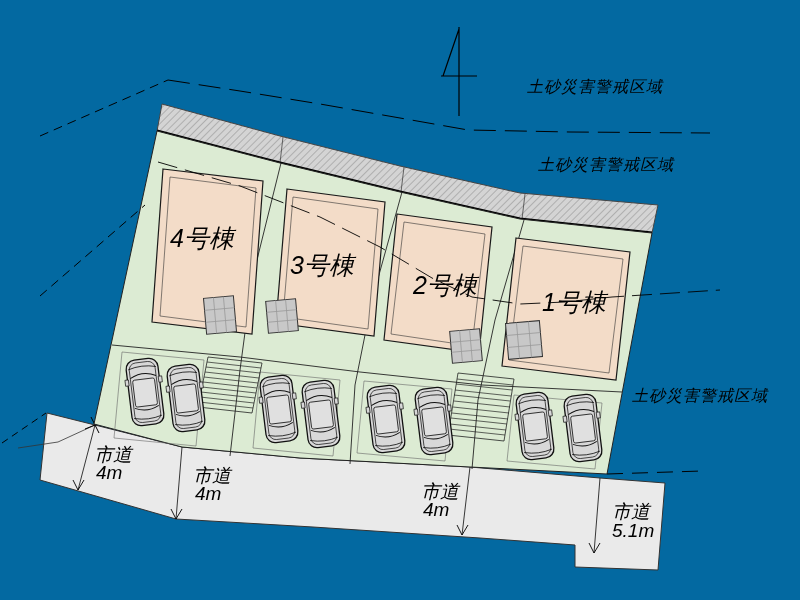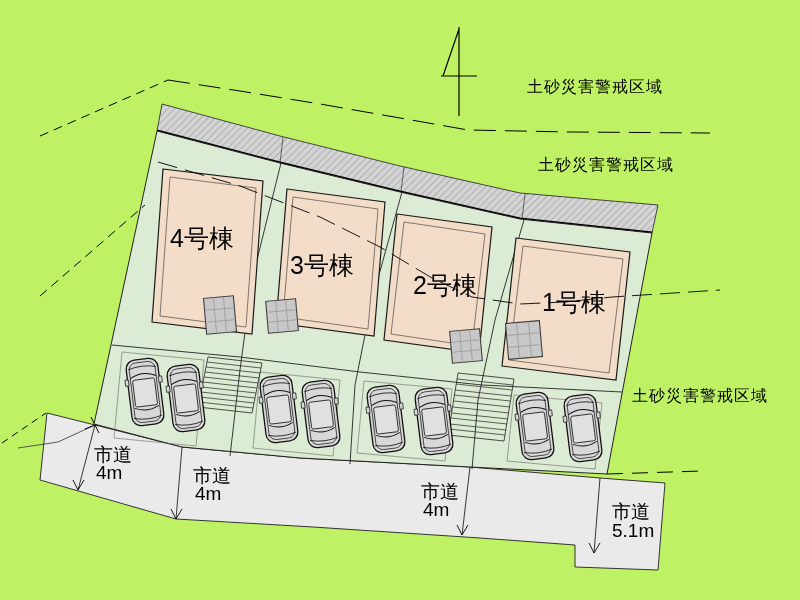--- a/index.html
+++ b/index.html
@@ -1,17 +1,17 @@
 <!DOCTYPE html>
 <html><head>
 <meta charset="utf-8">
 <style>
   html,body{margin:0;padding:0;background:#ffffff;}
-  #stage{position:relative;width:800px;height:600px;background:#bef264;overflow:hidden;
-         font-family:"Liberation Sans","DejaVu Sans",sans-serif;}
+  #stage{position:relative;width:800px;height:600px;background:#0369a1;overflow:hidden;
+         font-family:"Liberation Sans","DejaVu Sans",sans-serif;font-style:italic;}
   svg{display:block;}
   text{fill:#000;font-family:"Liberation Sans","DejaVu Sans",sans-serif;}
   .wz{font-size:16px;letter-spacing:1px;}
   .bldg{font-size:25px;text-anchor:middle;}
   .road{font-size:19px;}
 </style>
 </head>
 <body>
 
 <div id="stage">

